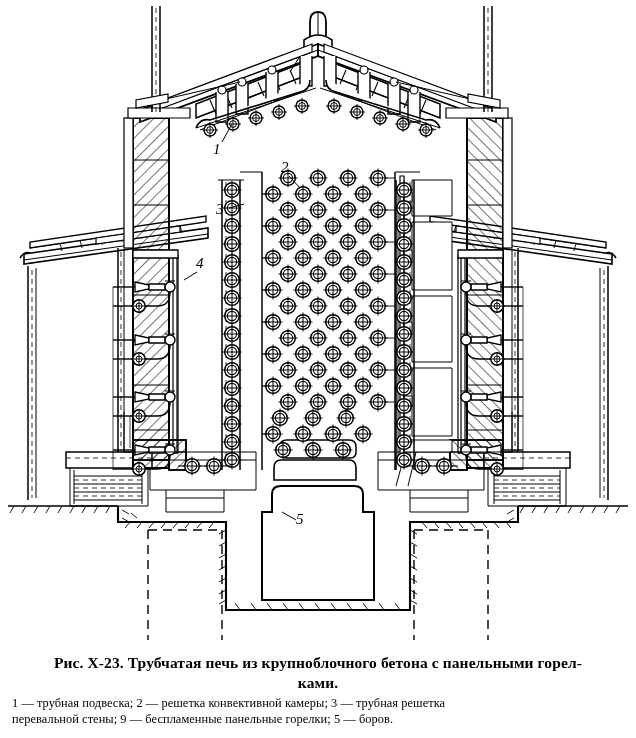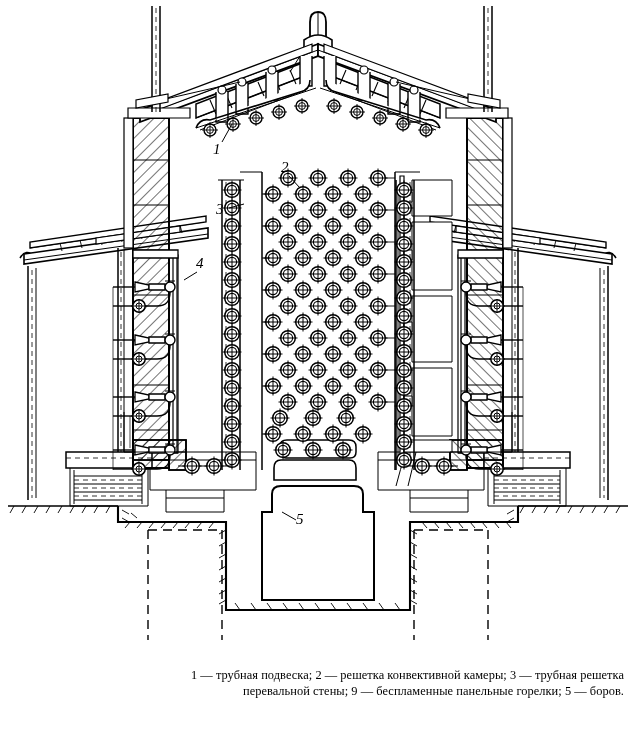--- a/index.html
+++ b/index.html
@@ -45,25 +45,25 @@
     font-weight: bold;
     text-align: center;
     line-height: 1.28;
     letter-spacing: 0.1px;
     margin: 0;
   }
   .caption-title .lead {
     font-weight: bold;
   }
   .legend {
-    margin-top: 14px;
+    margin-top: 2px;
     font-family: "Liberation Serif", serif;
     font-size: 12.4px;
     line-height: 1.3;
-    text-align: right;
+    text-align: left;
     letter-spacing: 0.05px;
   }
   .legend-line {
     display: block;
     white-space: nowrap;
   }
   .lbl {
     font-family: "Liberation Serif", serif;
     font-style: italic;
     font-size: 15px;
@@ -547,19 +547,25 @@
 
     <g>
       <path d="M296,520 L282,512" class="thin"></path>
       <text class="lbl" x="296" y="524">5</text>
     </g>
 
   </svg>
   </div>
 
   <div id="caption-area">
+    <div class="caption-title">
+      <span class="lead">Рис. X-23.</span>
+      <span>Трубчатая  печь из крупноблочного бетона с панельными горел-</span>
+      <br>
+      <span>ками.</span>
+    </div>
     <div class="legend">
       <span class="legend-line">1 — трубная подвеска;  2 — решетка  конвективной  камеры;  3 — трубная решетка</span>
       <span class="legend-line">перевальной стены; 9 — беспламенные панельные горелки; 5 — боров.</span>
     </div>
   </div>
 
 </div>
 
 </body></html>

